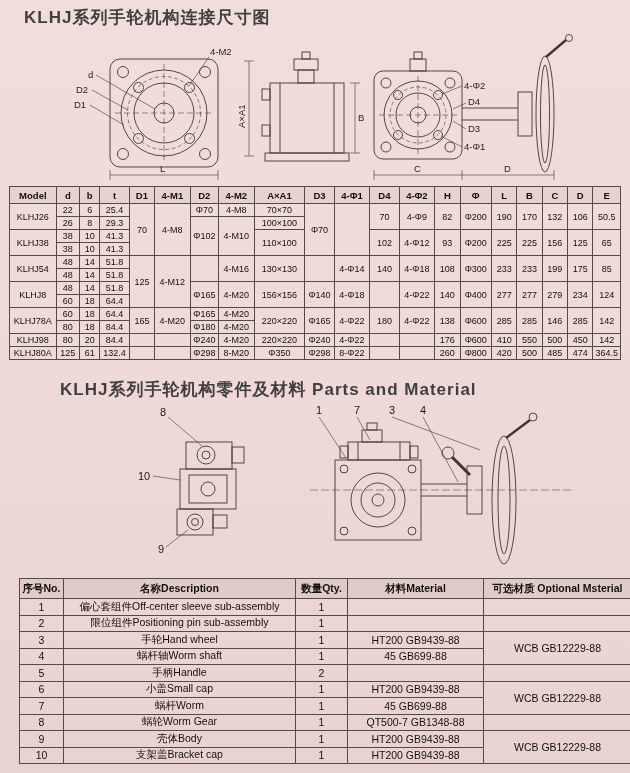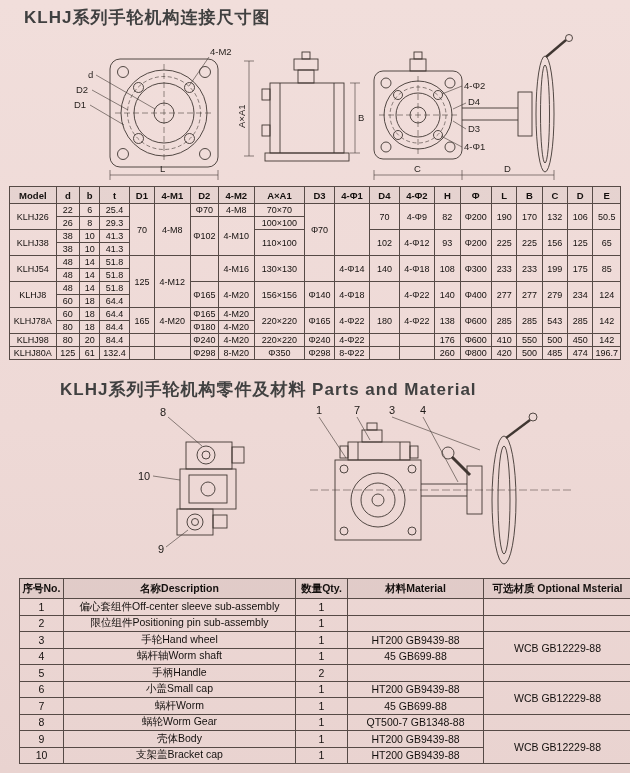--- a/index.html
+++ b/index.html
@@ -300,21 +300,21 @@
         <td>4-M20</td>
         <td rowspan="2">220×220</td>
         <td rowspan="2">Φ165</td>
         <td rowspan="2">4-Φ22</td>
         <td rowspan="2">180</td>
         <td rowspan="2">4-Φ22</td>
         <td rowspan="2">138</td>
         <td rowspan="2">Φ600</td>
         <td rowspan="2">285</td>
         <td rowspan="2">285</td>
-        <td rowspan="2">543</td>
+        <td rowspan="2">146</td>
         <td rowspan="2">285</td>
         <td rowspan="2">142</td>
       </tr>
       <tr>
         <td>80</td>
         <td>18</td>
         <td>84.4</td>
         <td>Φ180</td>
         <td>4-M20</td>
       </tr>
@@ -353,21 +353,21 @@
         <td>Φ298</td>
         <td>8-Φ22</td>
         <td></td>
         <td></td>
         <td>260</td>
         <td>Φ800</td>
         <td>420</td>
         <td>500</td>
         <td>485</td>
         <td>474</td>
-        <td>196.7</td>
+        <td>364.5</td>
       </tr>
     </tbody>
 </table>
 
 <div id="title2" class="page-title">KLHJ系列手轮机构零件及材料 Parts and Material</div>
 
 <svg id="drawing2" width="610" height="172" viewBox="0 0 610 172">
   <line x1="300" y1="90" x2="562" y2="90" stroke="#403732" stroke-width="0.5" stroke-dasharray="8 3"></line>
 
   <g stroke="#403732" fill="none" stroke-width="0.9">

